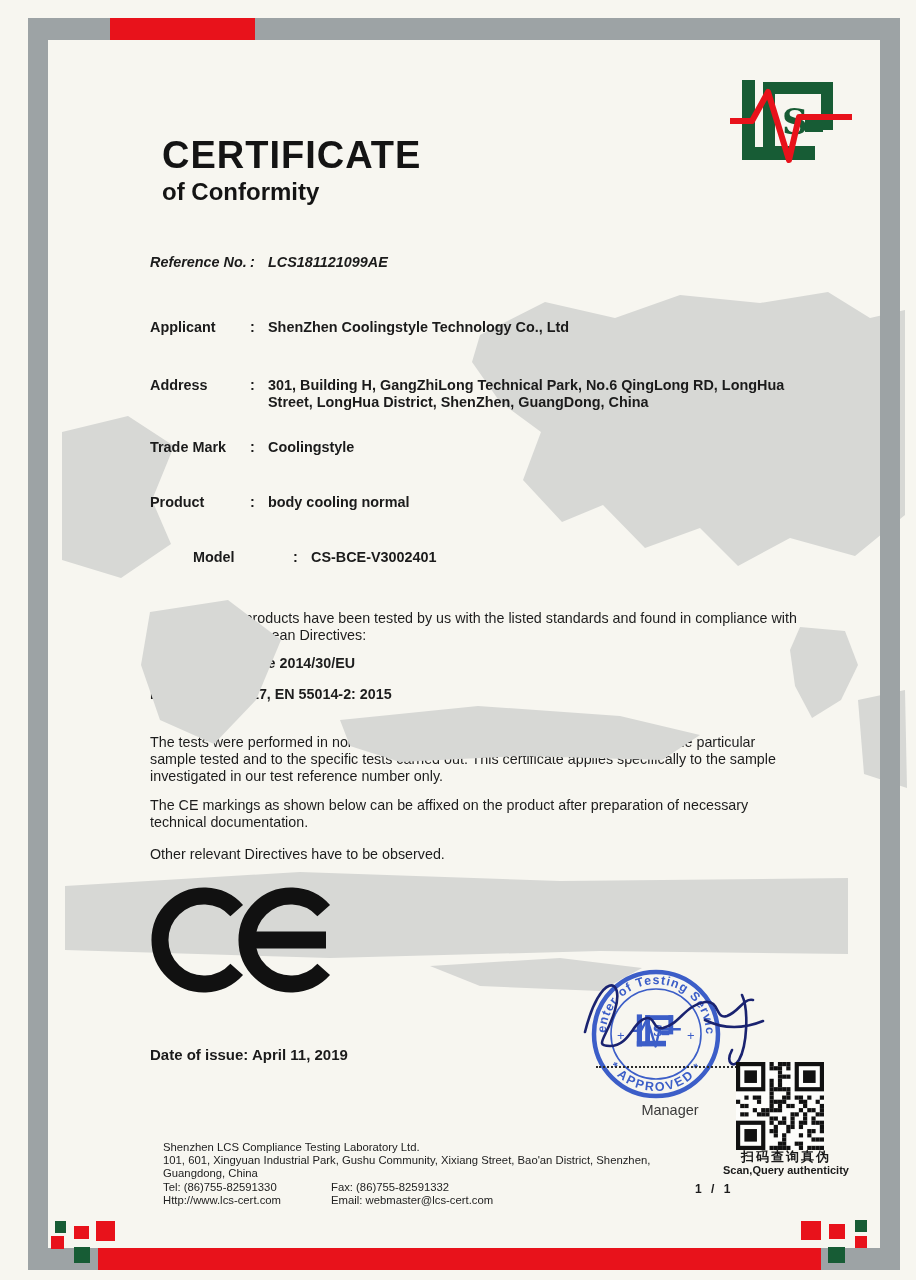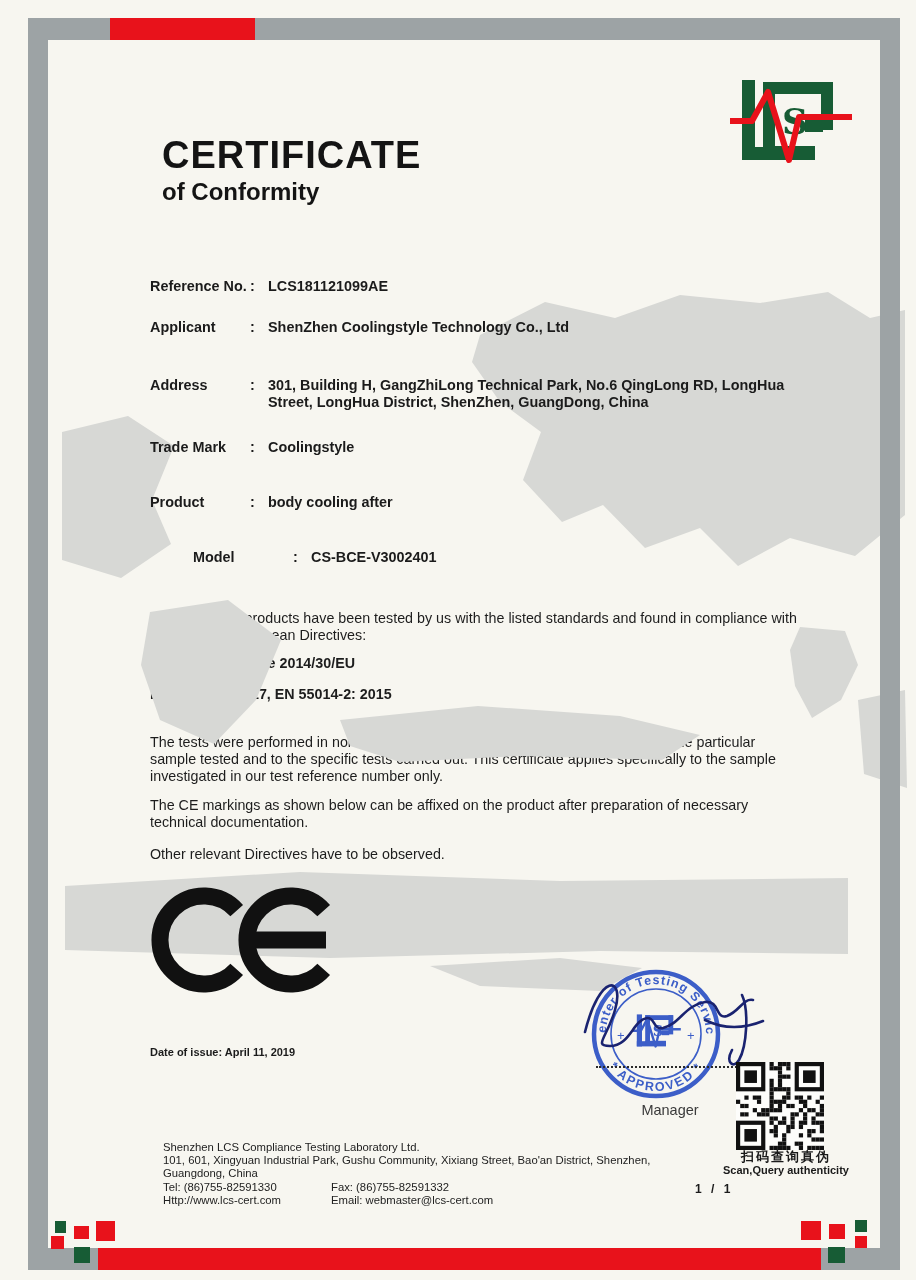--- a/index.html
+++ b/index.html
@@ -18,21 +18,21 @@
   
   .content{position:absolute;z-index:2;}
   .title-main{font-size:38px;font-weight:bold;letter-spacing:1px;color:#141414;line-height:1;}
   .title-sub{font-size:24px;font-weight:bold;color:#141414;margin-top:6px;line-height:1;}
   .field-row{position:absolute;left:150px;display:flex;font-size:14.4px;font-weight:bold;line-height:17px;}
   .field-label{width:100px;flex:0 0 100px;}
   .field-colon{width:18px;flex:0 0 18px;text-align:left;}
   .field-value{width:525px;}
   .para{position:absolute;left:150px;font-size:14.3px;line-height:17px;color:#1d1d1d;}
   .bold{font-weight:bold;}
-  .date-line{position:absolute;left:150px;font-size:11px;font-weight:bold;}
+  .date-line{position:absolute;left:150px;font-size:15px;font-weight:bold;}
   .dotted-line{position:absolute;border-bottom:2px dotted #2a2a2a;z-index:6;}
   .manager{position:absolute;font-size:14.5px;color:#3a3a3a;text-align:center;z-index:6;margin-top:32px;}
   .qr-label{position:absolute;text-align:center;font-weight:bold;color:#1a1a1a;z-index:6;}
   .page-num{position:absolute;font-size:12px;font-weight:bold;letter-spacing:3px;z-index:6;}
   .footer{position:absolute;left:163px;top:1141px;font-size:11.3px;line-height:13.2px;color:#222;z-index:6;}
   .footer-cols{display:flex;}
   .footer-cols .c1{width:168px;}
   svg{display:block;}
 </style>
 </head>
@@ -82,21 +82,21 @@
   <text x="52" y="60" font-family="DejaVu Serif, serif" font-weight="bold" font-size="36" fill="#175c35">S</text>
   <polyline points="0,47 22,47 38,18 59,86 69,43 122,43" fill="none" stroke="#e8121b" stroke-width="6" stroke-linejoin="round" stroke-linecap="butt"></polyline>
 </svg>
 
 <div class="content" style="left:162px;top:136px;">
   <div class="title-main">CERTIFICATE</div>
   <div class="title-sub">of Conformity</div>
 </div>
 
 <div class="content" style="left:0;top:0;width:916px;height:0;">
-  <div class="field-row" style="top:278px;">
+  <div class="field-row" style="top:254px;font-style:italic;">
     <span class="field-label">Reference No.</span>
     <span class="field-colon">:</span>
     <span class="field-value">LCS181121099AE</span>
   </div>
   <div class="field-row" style="top:319px;">
     <span class="field-label">Applicant</span>
     <span class="field-colon">:</span>
     <span class="field-value">ShenZhen Coolingstyle Technology Co., Ltd</span>
   </div>
   <div class="field-row" style="top:377px;">
@@ -105,21 +105,21 @@
     <span class="field-value">301, Building H, GangZhiLong Technical Park, No.6 QingLong RD, LongHua Street, LongHua District, ShenZhen, GuangDong, China</span>
   </div>
   <div class="field-row" style="top:439px;">
     <span class="field-label">Trade Mark</span>
     <span class="field-colon">:</span>
     <span class="field-value">Coolingstyle</span>
   </div>
   <div class="field-row" style="top:494px;">
     <span class="field-label">Product</span>
     <span class="field-colon">:</span>
-    <span class="field-value">body cooling after</span>
+    <span class="field-value">body cooling normal</span>
   </div>
   <div class="field-row" style="top:549px;margin-left:43px;">
     <span class="field-label">Model</span>
     <span class="field-colon">:</span>
     <span class="field-value">CS-BCE-V3002401</span>
   </div>
 </div>
 
 <div class="para" style="top:610px;width:650px;">The submitted products have been tested by us with the listed standards and found in compliance with the following European Directives:</div>
 <div class="para bold" style="top:655px;">The EMC Directive 2014/30/EU</div>

